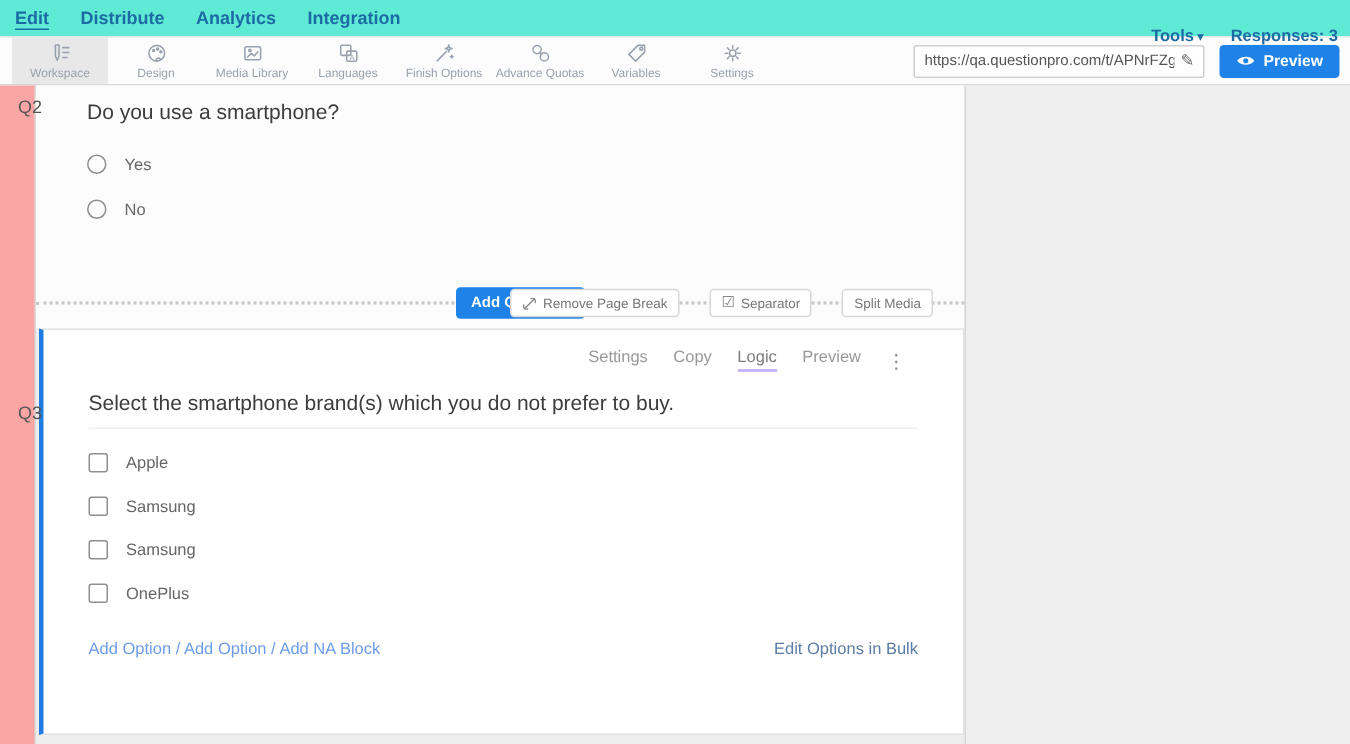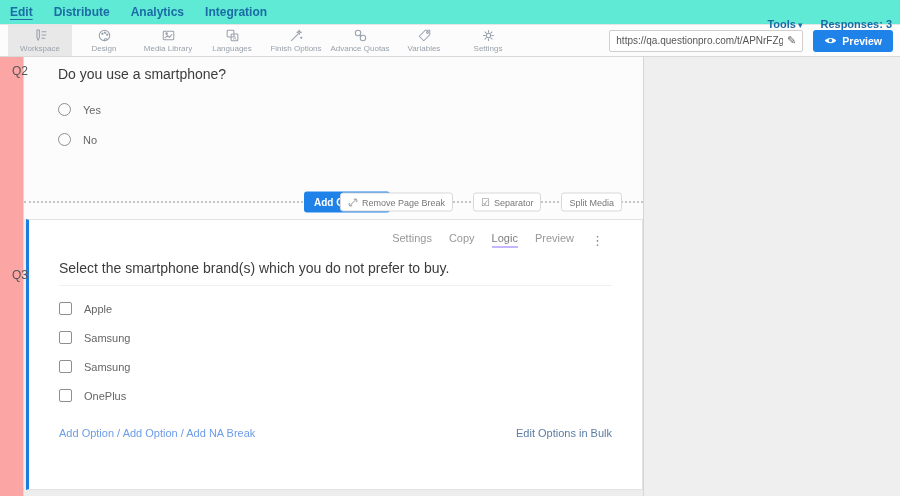--- a/index.html
+++ b/index.html
@@ -259,21 +259,21 @@
           <span class="opt-label">OnePlus</span>
         </div>
       </div>
 
       <div class="links-row">
         <span class="add-links">
           <span>Add Option</span>
           <span> </span><span>/</span><span> </span>
           <span>Add Option</span>
           <span> </span><span>/</span><span> </span>
-          <span>Add NA Break</span>
+          <span>Add NA Block</span>
         </span>
         <span class="bulk-link">Edit Options in Bulk</span>
       </div>
 
     </div>
 
   </div>
   <div class="right-fill"></div>
 </div>
 

